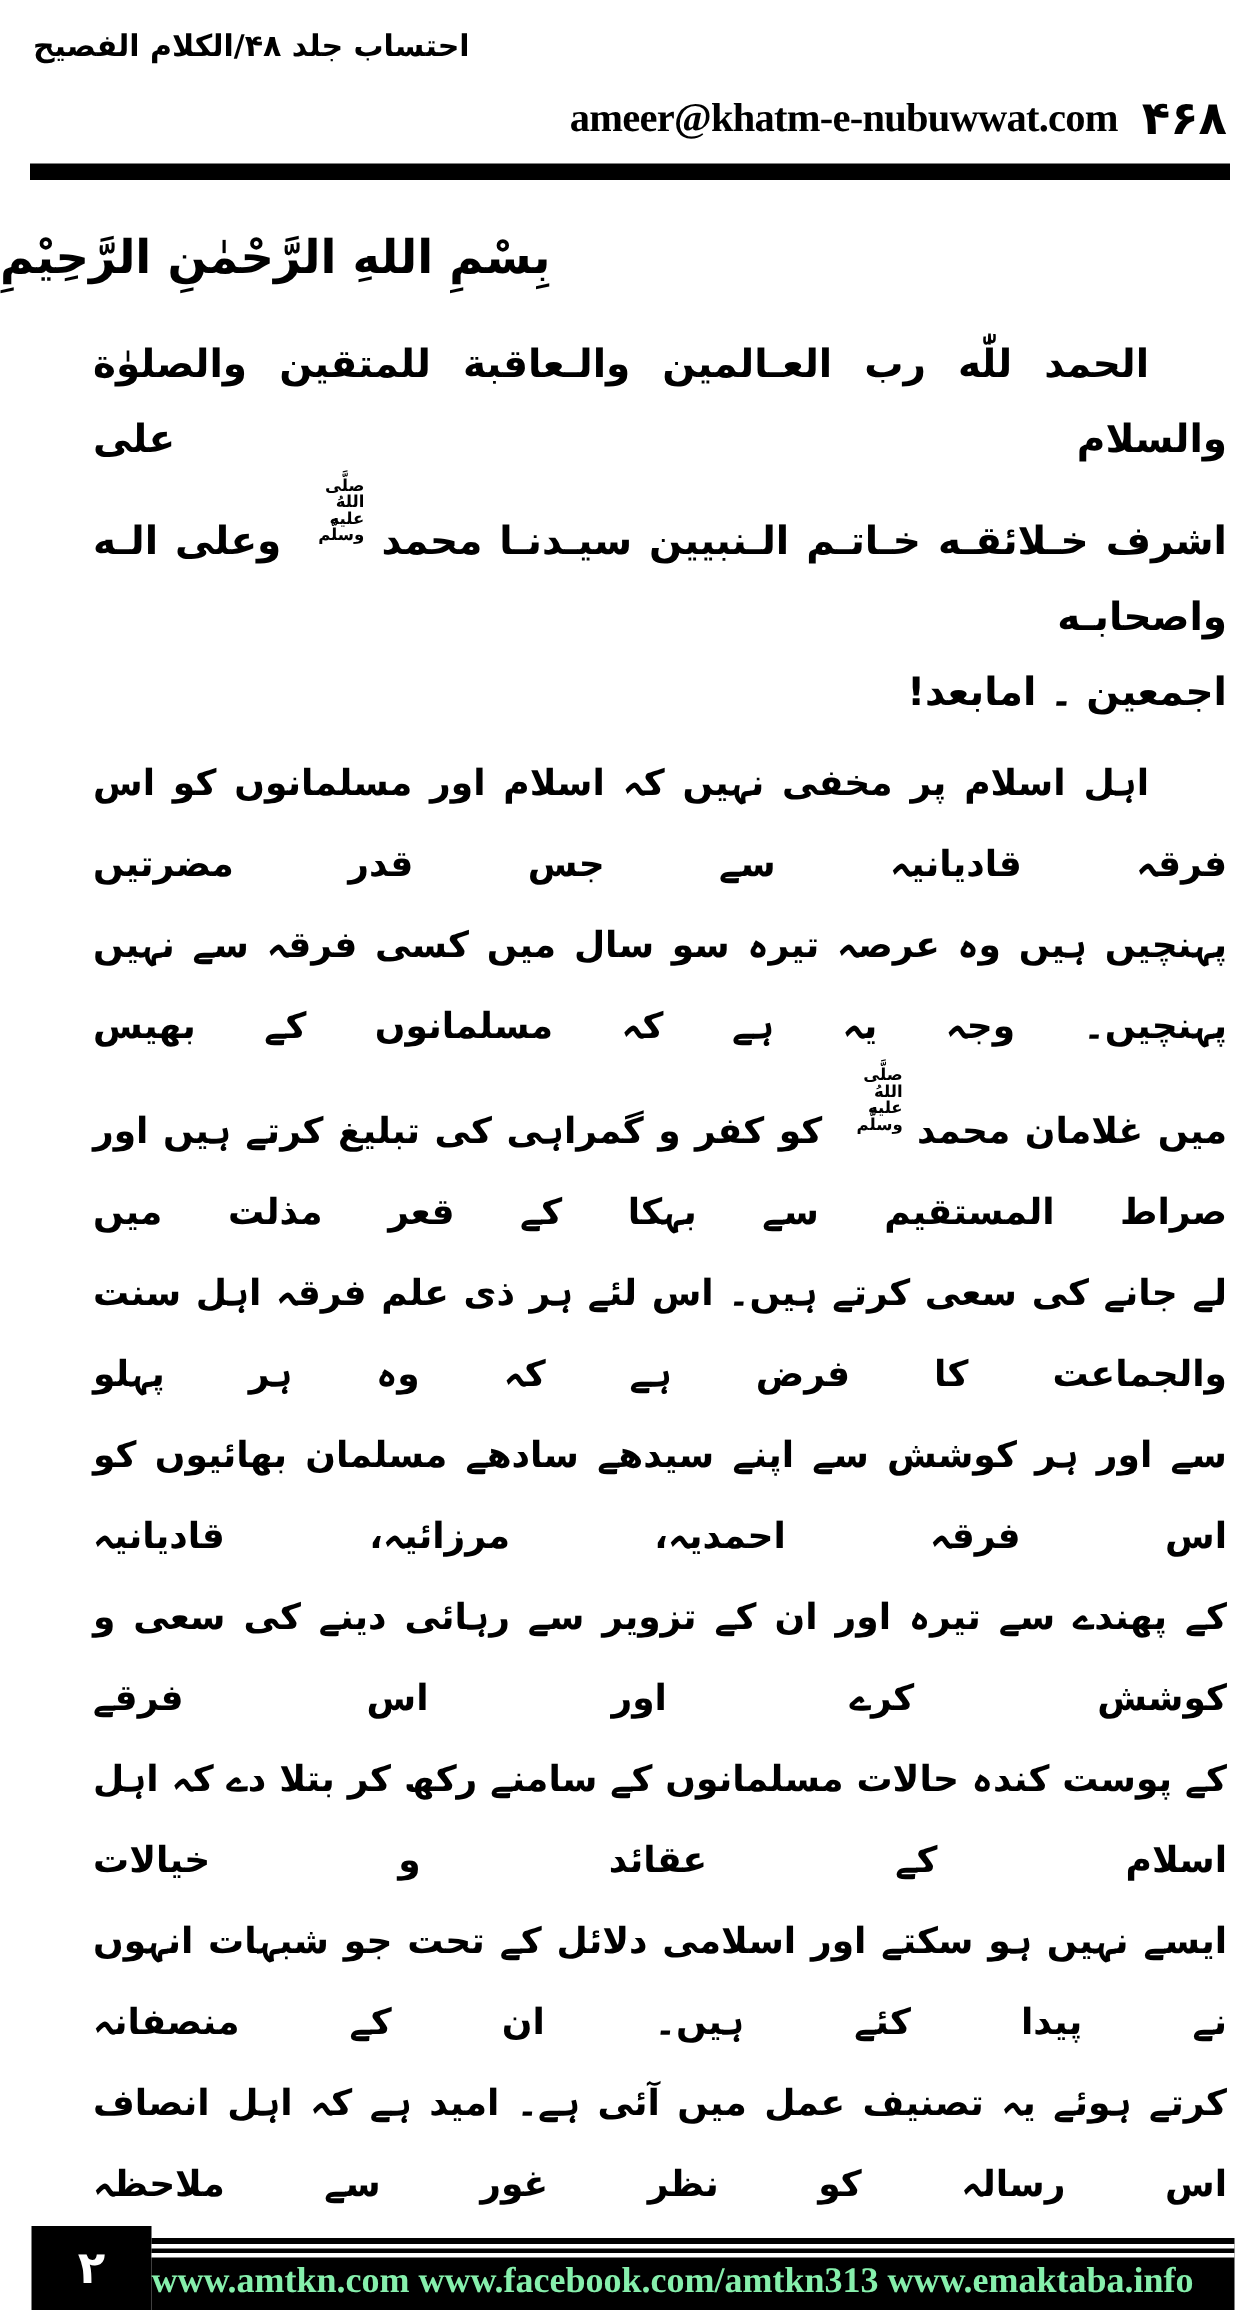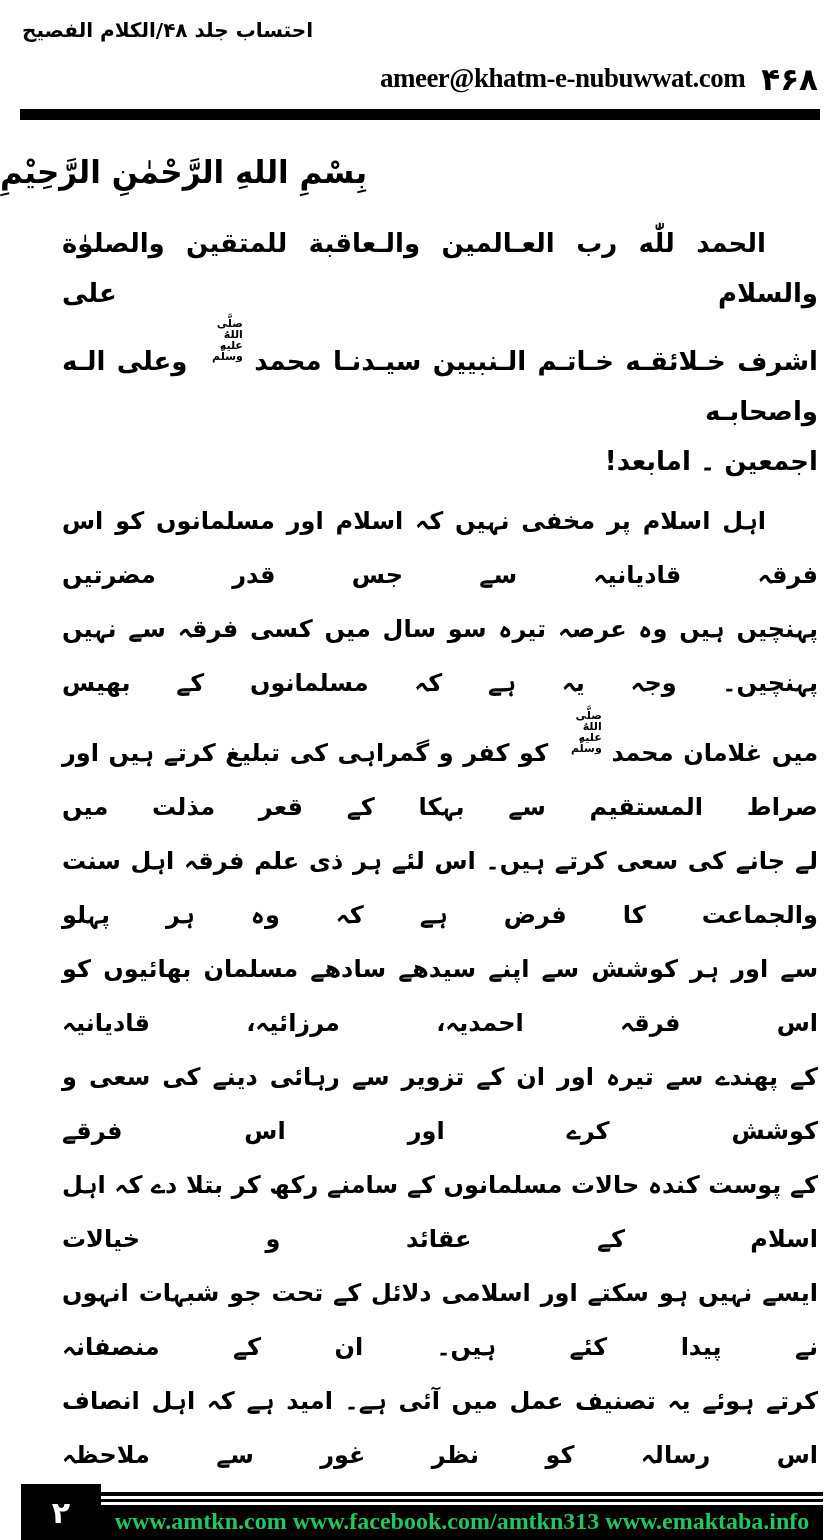--- a/index.html
+++ b/index.html
@@ -26,21 +26,21 @@
   .para{font-weight:700;font-size:24px;line-height:54px;margin:8px 22px 0 22px;}
   .honorific{display:inline-block;font-size:11px;line-height:11px;max-width:44px;
     vertical-align:super;text-align:right;white-space:normal;}
   
   .footer{position:absolute;left:0;right:0;bottom:0;height:60px;direction:ltr;}
   .footer-num{position:absolute;left:21px;bottom:0;width:80px;height:56px;background:#000;
     color:#fff;display:flex;align-items:center;justify-content:center;font-size:30px;font-weight:700;}
   .footer-bar{position:absolute;left:101px;right:17px;bottom:0;height:48px;background:#000;}
   .wline{position:absolute;left:0;right:0;height:3px;background:#fff;}
   .wline.l1{top:4px;}  .wline.l2{top:10px;}
-  .footer-urls{position:absolute;left:0;right:0;bottom:5px;text-align:center;color:#22c55e;
+  .footer-urls{position:absolute;left:0;right:0;bottom:5px;color:#86efac;
     font-family:"Liberation Serif",serif;font-weight:700;font-size:24px;letter-spacing:0;}
 </style>
 </head>
 <body>
 
 <div class="page">
 
   <div class="header">
     <div class="header-left">
       <span class="email">ameer@khatm-e-nubuwwat.com</span>

